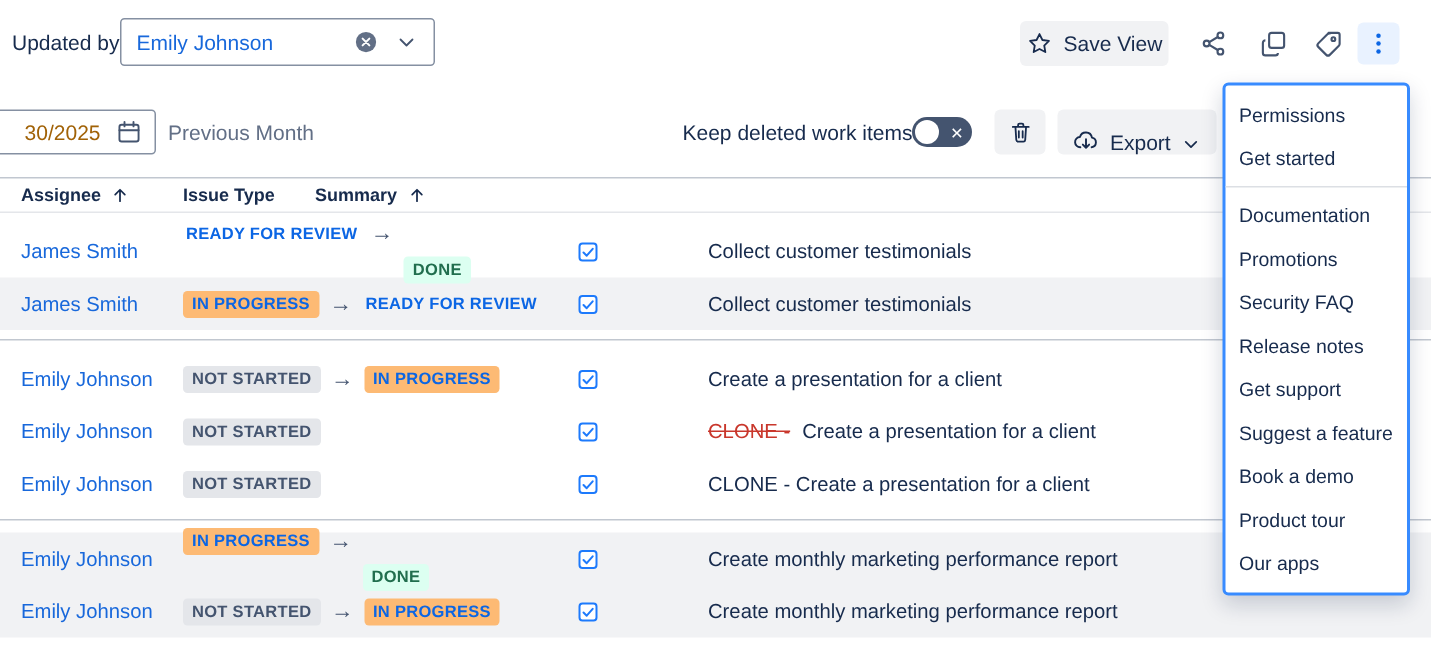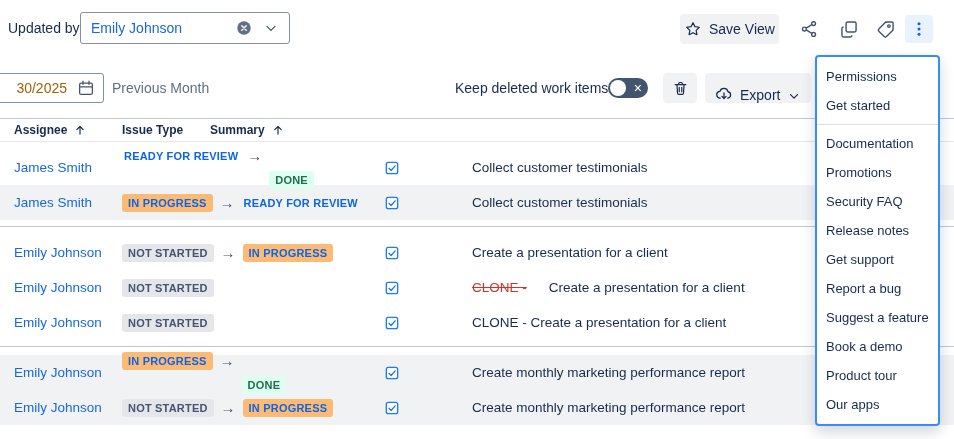--- a/index.html
+++ b/index.html
@@ -88,21 +88,21 @@
   .badge {
     display: inline-block; padding: 4px 6px 3px; border-radius: 3px;
     font-size: 11px; font-weight: 700; line-height: 1; letter-spacing: 0.2px; white-space: nowrap;
   }
   .badge.todo       { background: #E4E6EA; color: #44546F; }
   .badge.inprogress { background: #fdba74; color: #0C66E4; }
   .badge.done       { background: #DCFFF1; color: #216E4E; margin-top: 24px; }
   .badge.review     { background: transparent; color: #0C66E4; padding-left: 2px; padding-right: 2px; }
   .arrow { color: #44546F; font-size: 15px; margin: 0 7px; }
 
-  .strike { color: #C9372C; text-decoration: line-through; margin-right: 22px; }
+  .strike { color: #C9372C; text-decoration: line-through; margin-right: 8px; }
   .summary-text { color: #172B4D; }
 
   
   .menu {
     position: absolute; left: 815px; top: 55px; width: 125px; z-index: 20;
     background: #fff; border: 2px solid #388BFF; border-radius: 4px;
     box-shadow: 0 6px 14px rgba(9,30,66,0.18); padding: 5px 0;
   }
   .menu-item {
     height: 29px; display: flex; align-items: center; padding: 0 9px;
@@ -387,20 +387,19 @@
 
   <div class="menu">
     <div class="menu-item">Permissions</div>
     <div class="menu-item">Get started</div>
     <div class="menu-divider"></div>
     <div class="menu-item">Documentation</div>
     <div class="menu-item">Promotions</div>
     <div class="menu-item">Security FAQ</div>
     <div class="menu-item">Release notes</div>
     <div class="menu-item">Get support</div>
-    <div class="menu-item">Report a bug</div>
     <div class="menu-item">Suggest a feature</div>
     <div class="menu-item">Book a demo</div>
     <div class="menu-item">Product tour</div>
     <div class="menu-item">Our apps</div>
   </div>
 
 </div>
 
 </body></html>

